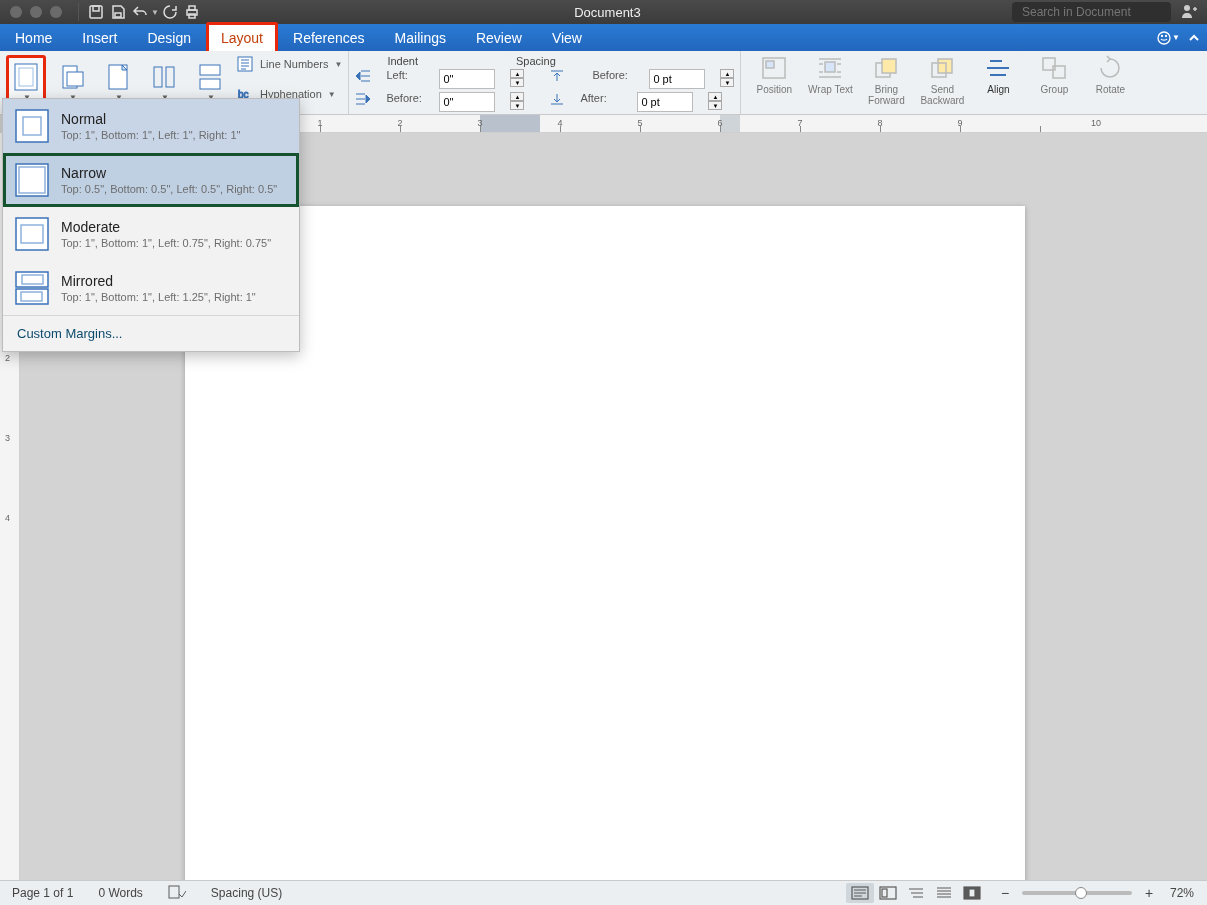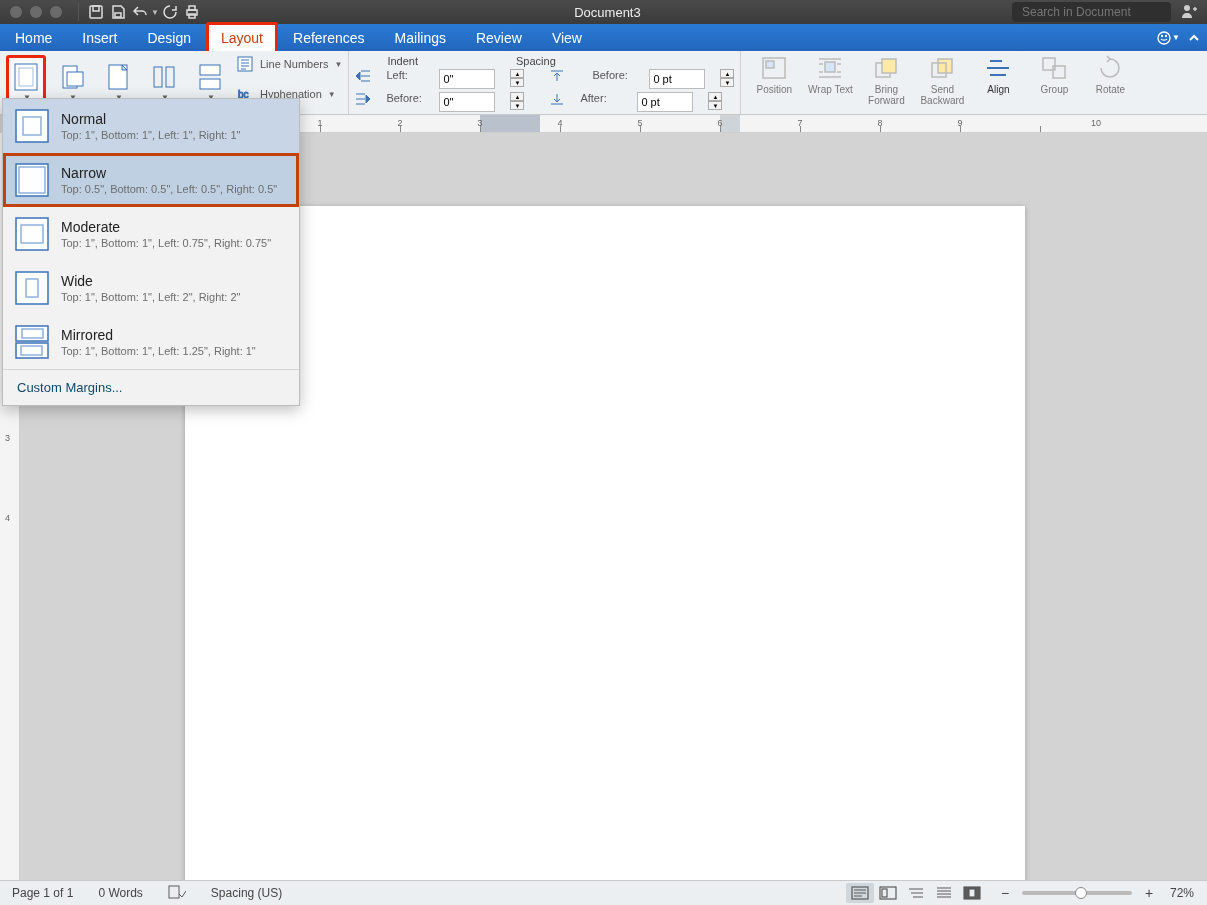--- a/index.html
+++ b/index.html
@@ -56,21 +56,21 @@
   .vruler .num { position:absolute; left:5px; font-size:9px; color:#666; transform:translateY(-50%);}
 
   
   .workspace { position:absolute; top:133px; bottom:25px; left:20px; right:0; background:#d3d3d3; overflow:hidden;}
   .page { position:absolute; left:165px; top:73px; width:840px; height:1100px; background:#fff; box-shadow:0 1px 5px rgba(0,0,0,0.25);}
 
   
   .dropdown { position:absolute; top:98px; left:2px; width:298px; background:#f2f2f2; border:1px solid #bcbcbc; box-shadow:0 4px 14px rgba(0,0,0,0.25); z-index:50; font-size:13px;}
   .dd-item { display:flex; align-items:center; gap:10px; padding:8px 10px; cursor:pointer;}
   .dd-item.hover { background:#c8d5e6;}
-  .dd-item.selected { background:#c0d0e3; border:3px solid #c2410c; padding:5px 7px;}
+  .dd-item.selected { background:#c0d0e3; border:3px solid #14532d; padding:5px 7px;}
   .dd-icon { width:38px; height:38px; }
   .dd-icon svg { width:38px; height:38px; stroke:#3b73b9; fill:none; stroke-width:1.5;}
   .dd-text .t1 { font-size:14px; color:#222; }
   .dd-text .t2 { font-size:11px; color:#6d6d6d; margin-top:2px;}
   .dd-sep { height:1px; background:#d6d6d6; }
   .dd-custom { padding:10px 14px; cursor:pointer; font-size:13px; color:#0c4a6e;}
 
   
   .status { position:absolute; bottom:0; left:0; right:0; height:25px; background:#eceff1; border-top:1px solid #c9c9c9; display:flex; align-items:center; font-size:12px; color:#444;}
   .status .sitem { padding:0 12px; border-right:1px solid transparent; cursor:pointer;}
@@ -385,30 +385,20 @@
           <rect x="3" y="3" width="32" height="32" fill="#fff"></rect>
           <rect x="8" y="10" width="22" height="18" stroke="#8db1dd"></rect>
         </svg></div>
     <div class="dd-text">
         <div class="t1">Moderate</div>
         <div class="t2">Top: 1", Bottom: 1", Left: 0.75", Right: 0.75"</div>
       </div>
   </div>
   <div class="dd-item">
     <div class="dd-icon"><svg viewBox="0 0 38 38">
-          <rect x="3" y="3" width="32" height="32" fill="#fff"></rect>
-          <rect x="13" y="10" width="12" height="18" stroke="#8db1dd"></rect>
-        </svg></div>
-    <div class="dd-text">
-        <div class="t1">Wide</div>
-        <div class="t2">Top: 1", Bottom: 1", Left: 2", Right: 2"</div>
-      </div>
-  </div>
-  <div class="dd-item">
-    <div class="dd-icon"><svg viewBox="0 0 38 38">
           <rect x="3" y="3" width="32" height="15" fill="#fff"></rect>
           <rect x="3" y="20" width="32" height="15" fill="#fff"></rect>
           <rect x="9" y="6" width="21" height="9" stroke="#8db1dd"></rect>
           <rect x="8" y="23" width="21" height="9" stroke="#8db1dd"></rect>
         </svg></div>
     <div class="dd-text">
         <div class="t1">Mirrored</div>
         <div class="t2">Top: 1", Bottom: 1", Left: 1.25", Right: 1"</div>
       </div>
   </div>

